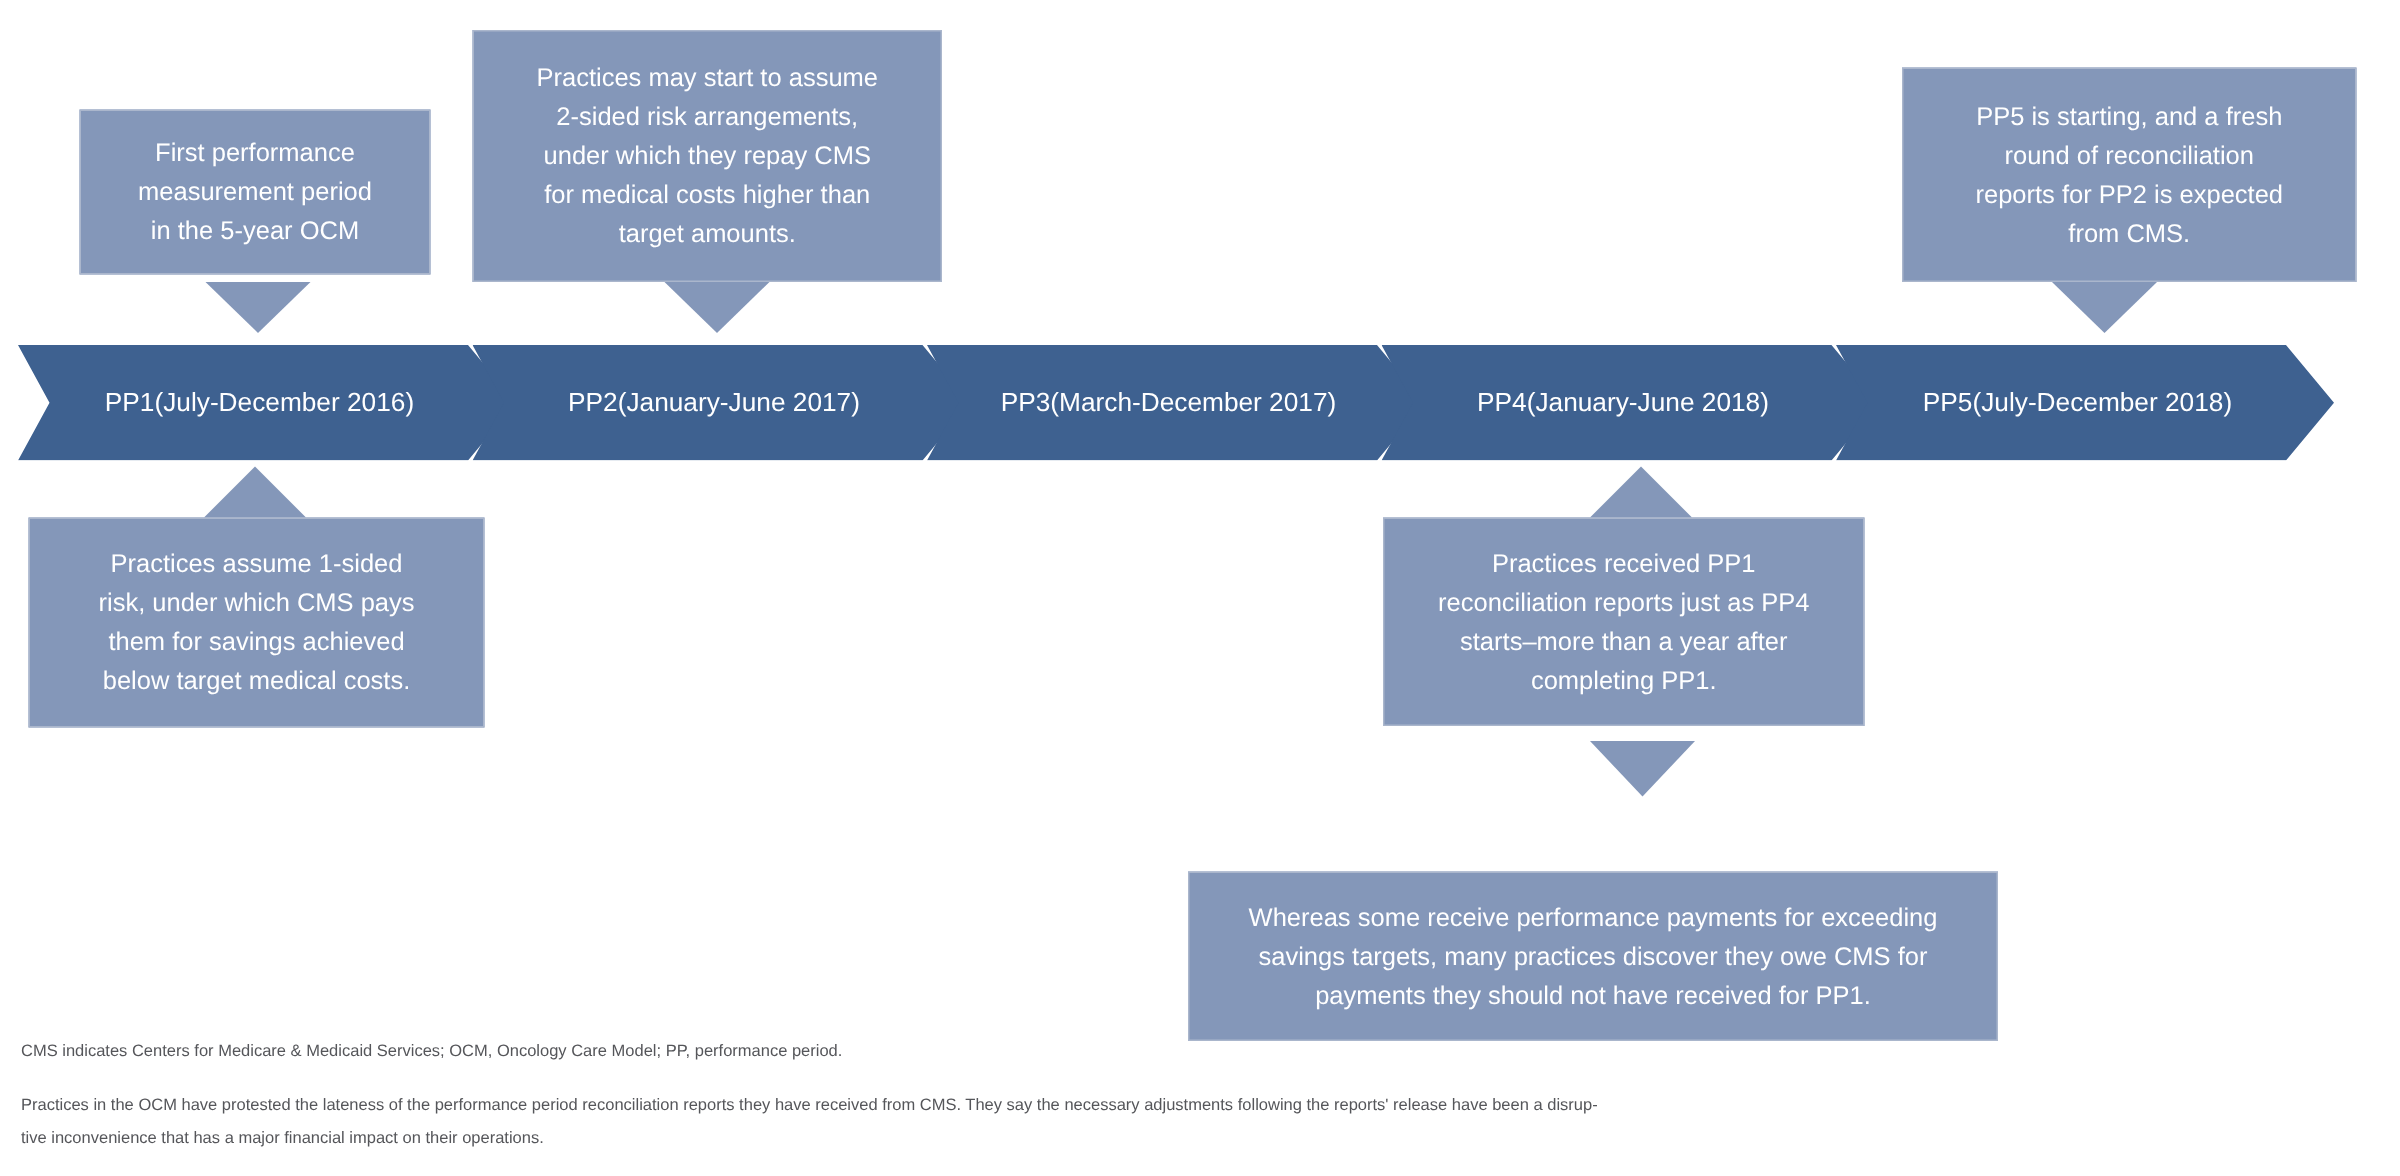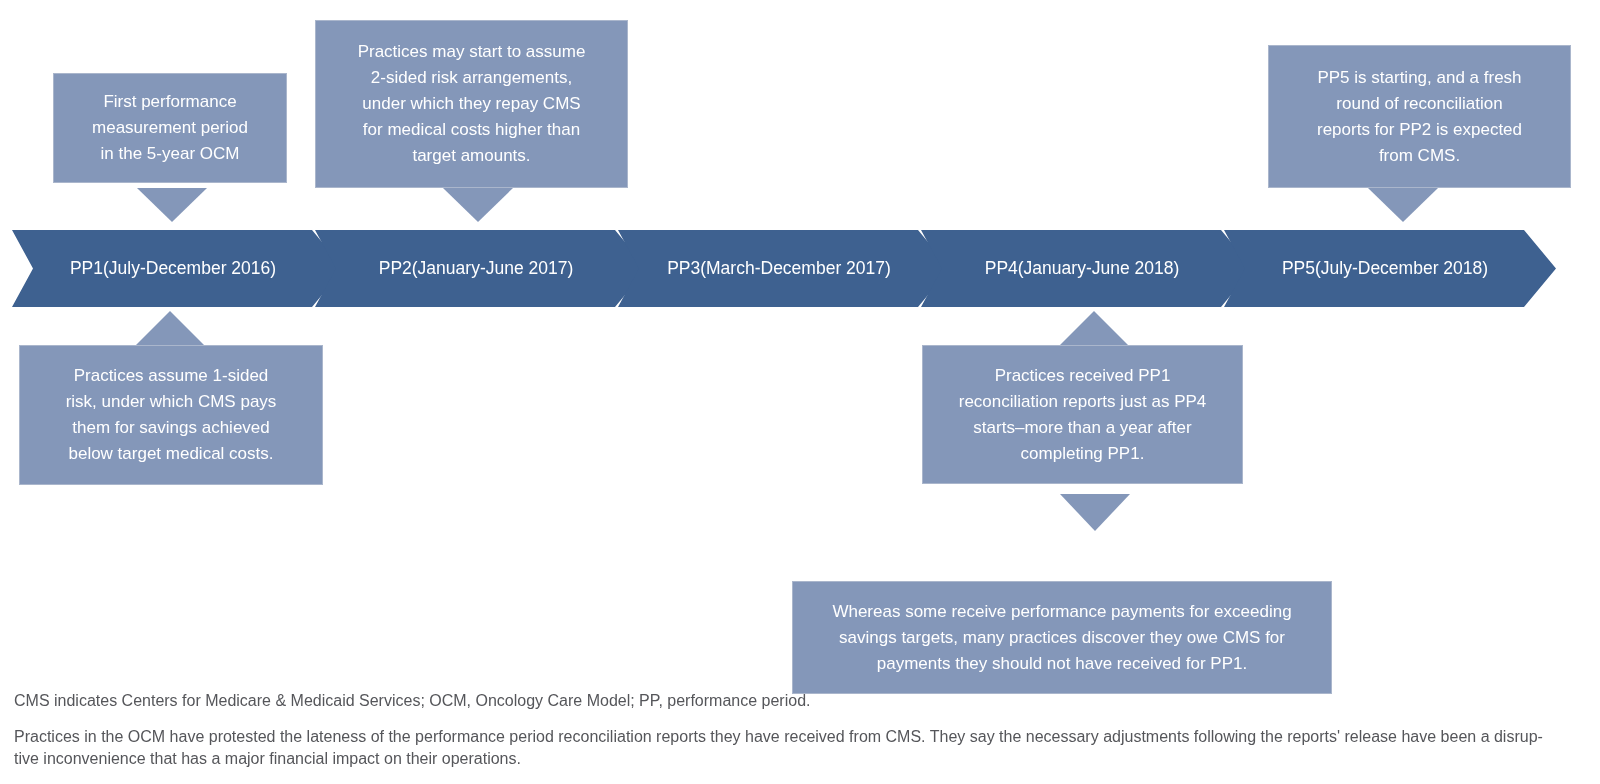--- a/index.html
+++ b/index.html
@@ -62,21 +62,21 @@
   .tri-up {
     border-left: 34px solid transparent;
     border-right: 34px solid transparent;
     border-bottom: 34px solid var(--callout);
   }
   
   .footnote {
     position: absolute;
     left: 14px;
     color: var(--footnote);
-    font-size: 16px;
+    font-size: 11px;
     line-height: 22px;
     white-space: pre;
   }
 </style>
 </head>
 <body>
 
 <div class="canvas">
 
   <div class="callout" style="left:53px; top:73px; width:234px; height:110px;">

